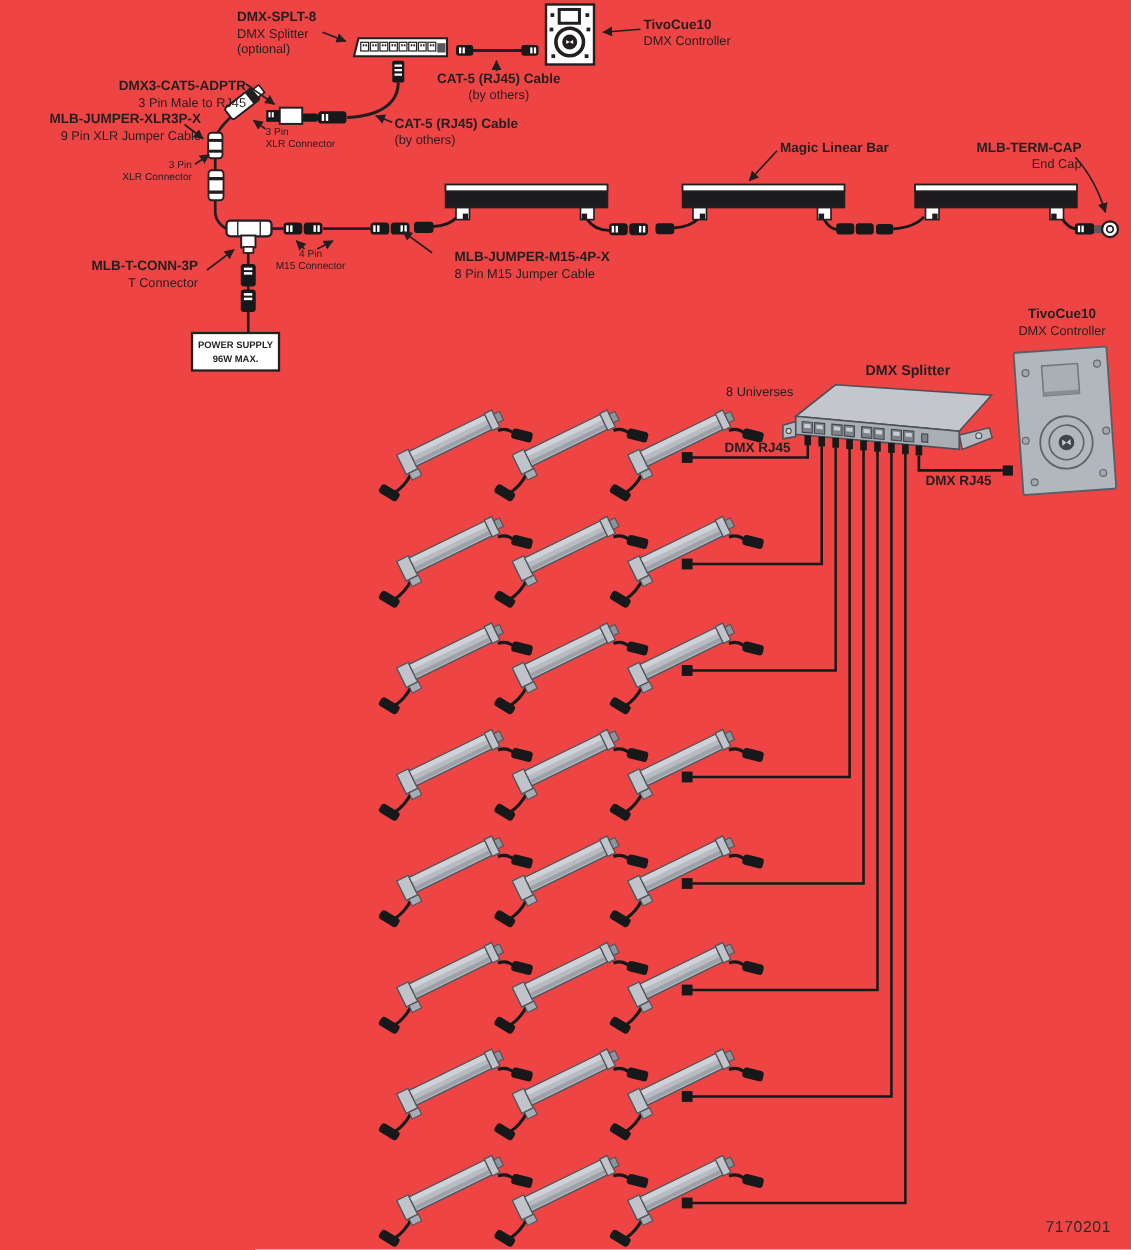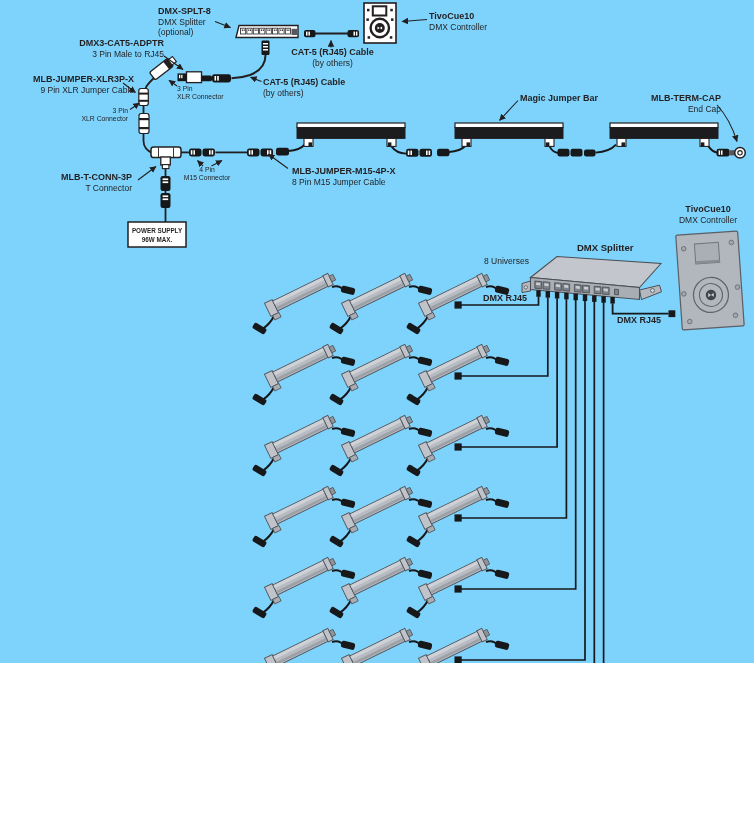--- a/index.html
+++ b/index.html
@@ -1,16 +1,16 @@
 <!DOCTYPE html>
 <html><head>
 <meta charset="utf-8">
 <style>
   html,body{margin:0;padding:0;background:#fff;}
-  #stage{position:relative;width:754px;height:663px;background:#7dd3fc;overflow:hidden;
+  #stage{position:relative;width:754px;height:833px;background:#ef4444;overflow:hidden;
          font-family:"Liberation Sans",sans-serif;color:#231f20;}
   #diagram-svg{position:absolute;left:0;top:0;}
   .lbl{position:absolute;font-size:8.5px;line-height:1.22;white-space:nowrap;color:#231f20;}
   .lbl .b{font-weight:bold;font-size:9px;}
   .lbl.sm{font-size:6.8px;line-height:1.25;}
   .c{text-align:center;}
   .r{text-align:right;}
   .footer{position:absolute;font-size:10.5px;letter-spacing:.4px;color:#2b2b2b;text-align:center;}
   .ps{position:absolute;font-size:6.3px;line-height:1.45;font-weight:bold;text-align:center;}
 </style>
@@ -345,21 +345,21 @@
 <div class="lbl c" style="left:285px;top:47px;width:95px">
   <div class="b">CAT-5 (RJ45) Cable</div>
   <div>(by others)</div>
 </div>
 
 <div class="lbl" style="left:263px;top:77px">
   <div class="b">CAT-5 (RJ45) Cable</div>
   <div>(by others)</div>
 </div>
 
-<div class="lbl r" style="left:60px;top:38px;width:104px">
+<div class="lbl r" style="left:60px;top:52px;width:104px">
   <div class="b">DMX3-CAT5-ADPTR</div>
   <div>3 Pin Male to RJ45</div>
 </div>
 
 <div class="lbl r" style="left:22px;top:74px;width:112px">
   <div class="b">MLB-JUMPER-XLR3P-X</div>
   <div>9 Pin XLR Jumper Cable</div>
 </div>
 
 <div class="lbl sm" style="left:177px;top:85px">
@@ -375,27 +375,27 @@
 <div class="lbl r" style="left:36px;top:172px;width:96px">
   <div class="b">MLB-T-CONN-3P</div>
   <div>T Connector</div>
 </div>
 
 <div class="lbl sm c" style="left:170px;top:166px;width:74px">
   <div>4 Pin</div>
   <div>M15 Connector</div>
 </div>
 
-<div class="lbl" style="left:292px;top:166px">
+<div class="lbl" style="left:303px;top:166px">
   <div class="b">MLB-JUMPER-M15-4P-X</div>
   <div>8 Pin M15 Jumper Cable</div>
 </div>
 
 <div class="lbl" style="left:520px;top:93px">
-  <div class="b">Magic Jumper Bar</div>
+  <div class="b">Magic Linear Bar</div>
 </div>
 
 <div class="lbl r" style="left:620px;top:93px;width:101px">
   <div class="b">MLB-TERM-CAP</div>
   <div>End Cap</div>
 </div>
 
 <div class="ps" style="left:128px;top:226px;width:58px">
   <div>POWER SUPPLY</div>
   <div>96W MAX.</div>

